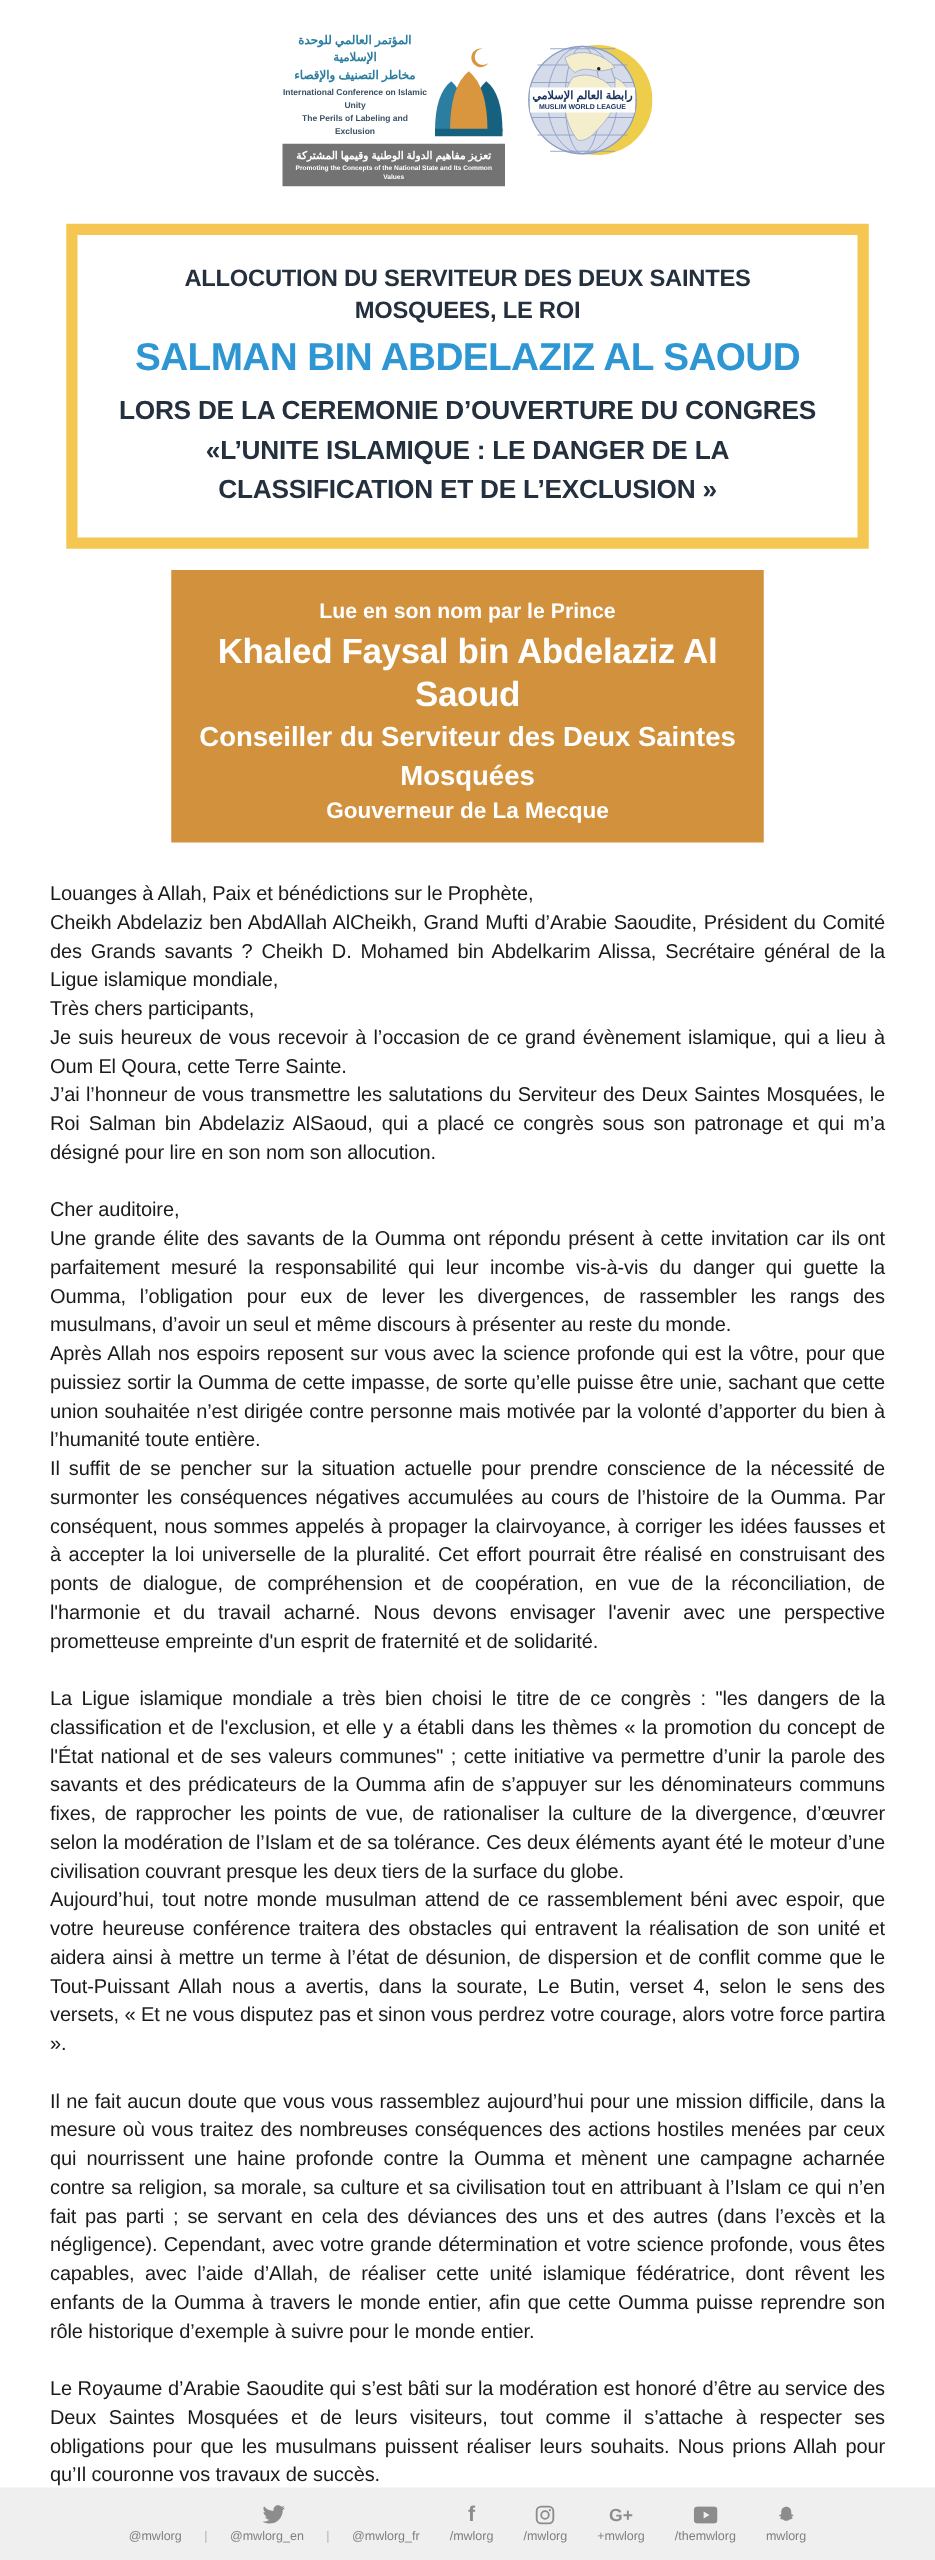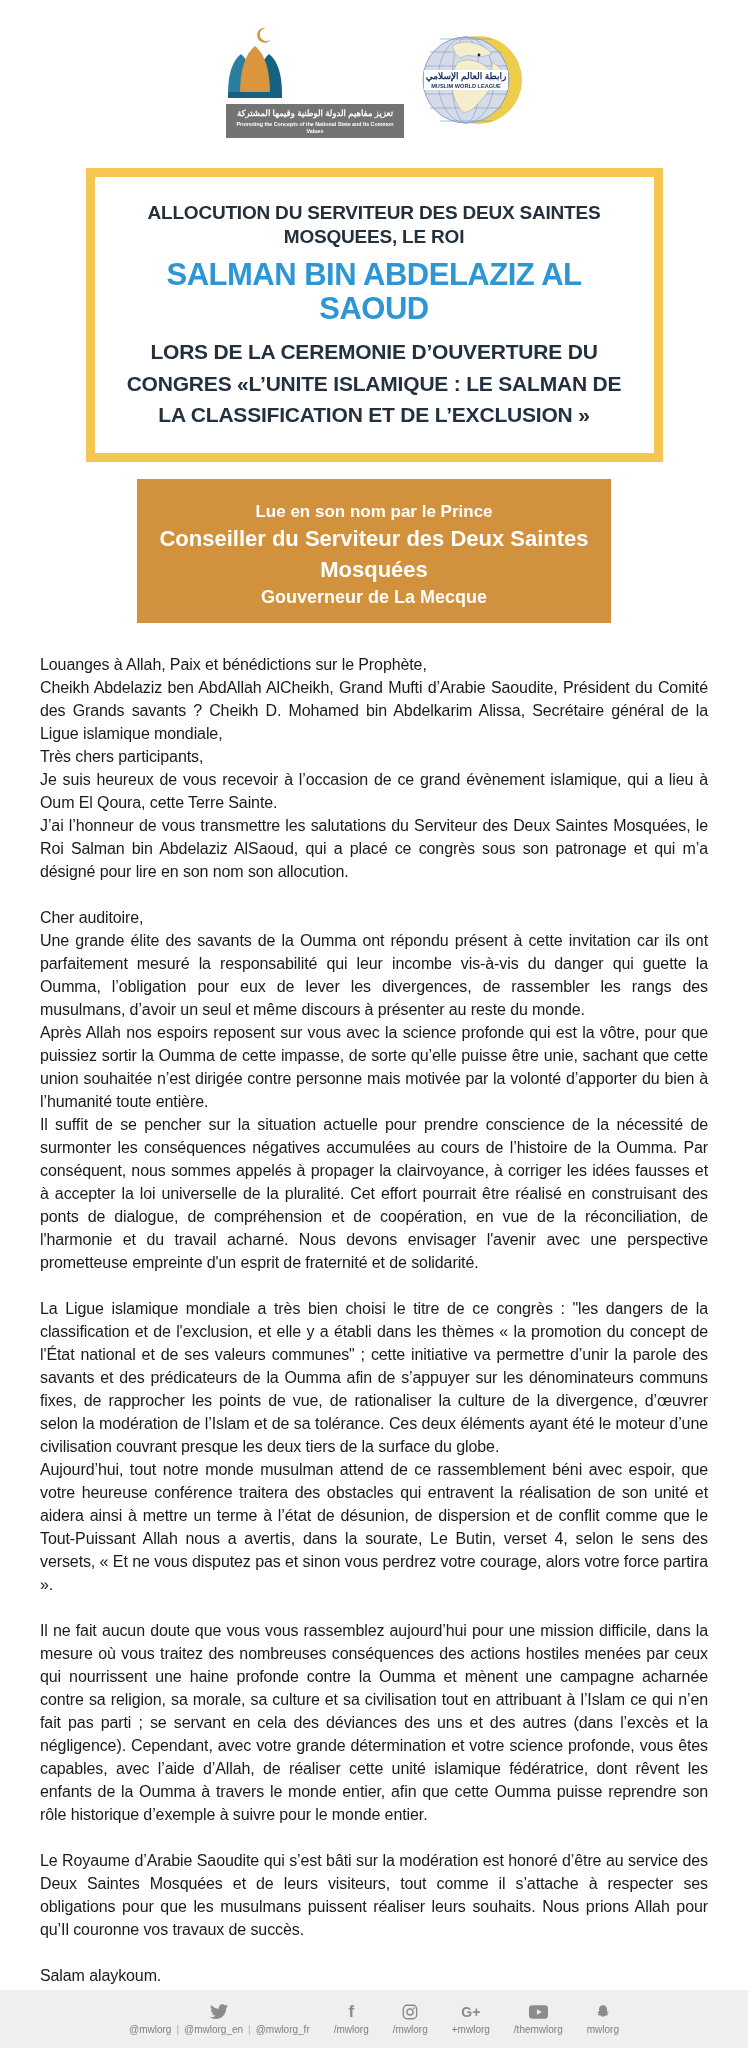--- a/index.html
+++ b/index.html
@@ -33,21 +33,21 @@
     color:#ffffff;
     text-align:center;
     padding:4px 3px 3px;
   }
   .conf-banner-ar{font-size:8.5px;font-weight:700;direction:rtl;line-height:1.3;}
   .conf-banner-en{font-size:5.3px;font-weight:700;margin-top:2px;line-height:1.3;}
   .mwl-logo{width:100px;height:104px;display:block;margin-top:2px;}
 
   
   .title-box{
-    width:577px;
+    width:642px;
     box-sizing:border-box;
     margin:30px auto 0;
     border:9px solid #f5c752;
     background:#ffffff;
     text-align:center;
     padding:24px 30px 22px;
   }
   .title-line1{
     color:#24303e;
     font-size:19px;
@@ -119,37 +119,47 @@
     align-items:center;
     cursor:pointer;
   }
   .social-icon{height:17px;display:flex;align-items:center;justify-content:center;color:#8c8c8c;}
   .social-icon svg{display:block;}
   .social-handle{
     margin-top:4px;
     font-size:10px;
     color:#7f7f7f;
     display:flex;
-    gap:5px;
+    gap:18px;
     align-items:center;
     white-space:nowrap;
   }
   .sep{color:#b3b3b3;}
   .fb-f{font-size:17px;font-weight:700;color:#8c8c8c;line-height:1;}
   .gplus{font-size:14px;font-weight:700;color:#8c8c8c;line-height:1;}
 </style>
 </head>
 <body>
 
 <div class="page">
 
   <div class="header">
 
     <div class="conf-logo">
       <div class="conf-logo-top">
+        <div class="conf-text">
+          <div class="conf-ar">
+            <div>المؤتمر العالمي للوحدة الإسلامية</div>
+            <div>مخاطر التصنيف والإقصاء</div>
+          </div>
+          <div class="conf-en">
+            <div>International Conference on Islamic Unity</div>
+            <div>The Perils of Labeling and Exclusion</div>
+          </div>
+        </div>
         <svg class="mosque" viewBox="0 0 58 74" aria-hidden="true">
           <path d="M40.5 2 a6.5 6.5 0 1 0 4.5 11 a7.5 7.5 0 1 1 -4.5 -11 Z" fill="#d9963e"></path>
           <path d="M2 68 Q2 38 15 28 Q22 34 24 44 L24 68 Z" fill="#2c7ea0"></path>
           <path d="M56 68 Q56 38 43 28 Q36 34 34 44 L34 68 Z" fill="#16617f"></path>
           <path d="M14 68 Q14 32 29 20 Q44 32 44 68 Z" fill="#d9963e"></path>
           <rect x="2" y="66" width="54" height="6" fill="#16617f"></rect>
         </svg>
       </div>
       <div class="conf-banner">
         <div class="conf-banner-ar">تعزيز مفاهيم الدولة الوطنية وقيمها المشتركة</div>
@@ -174,25 +184,26 @@
       <circle cx="57" cy="27" r="1.4" fill="#222222"></circle>
       <rect x="2" y="42" width="84" height="20" fill="#ffffff" opacity="0.96"></rect>
       <text x="44" y="51" text-anchor="middle" font-size="9" font-weight="bold" fill="#1d3461">رابطة العالم الإسلامي</text>
       <text x="44" y="59.5" text-anchor="middle" font-size="5.6" font-weight="bold" fill="#1d3461">MUSLIM WORLD LEAGUE</text>
     </svg>
   </div>
 
   <div class="title-box">
     <div class="title-line1">ALLOCUTION DU SERVITEUR DES DEUX SAINTES MOSQUEES, LE ROI</div>
     <div class="title-name">SALMAN BIN ABDELAZIZ AL SAOUD</div>
-    <div class="title-line3">LORS DE LA CEREMONIE D’OUVERTURE DU CONGRES «L’UNITE ISLAMIQUE : LE SALMAN DE LA CLASSIFICATION ET DE L’EXCLUSION »</div>
+    <div class="title-line3">LORS DE LA CEREMONIE D’OUVERTURE DU CONGRES «L’UNITE ISLAMIQUE : LE DANGER DE LA CLASSIFICATION ET DE L’EXCLUSION »</div>
   </div>
 
   <div class="reader-box">
     <div class="reader-line1">Lue en son nom par le Prince</div>
+    <div class="reader-name">Khaled Faysal bin Abdelaziz Al Saoud</div>
     <div class="reader-line3">Conseiller du Serviteur des Deux Saintes Mosquées</div>
     <div class="reader-line4">Gouverneur de La Mecque</div>
   </div>
 
   <div class="body-text">
       <p>Louanges à Allah, Paix et bénédictions sur le Prophète,
 Cheikh Abdelaziz ben AbdAllah AlCheikh, Grand Mufti d’Arabie Saoudite, Président du Comité des Grands savants ? Cheikh D. Mohamed bin Abdelkarim Alissa, Secrétaire  général de la Ligue islamique mondiale,
 Très chers participants,
 Je suis heureux de vous recevoir à l’occasion de ce grand évènement islamique, qui a lieu à Oum El Qoura, cette Terre Sainte.
 J’ai l’honneur de vous transmettre les salutations du Serviteur des Deux Saintes Mosquées, le Roi Salman bin Abdelaziz AlSaoud, qui a placé ce congrès sous son patronage et qui m’a désigné pour lire en son nom son allocution.</p>

